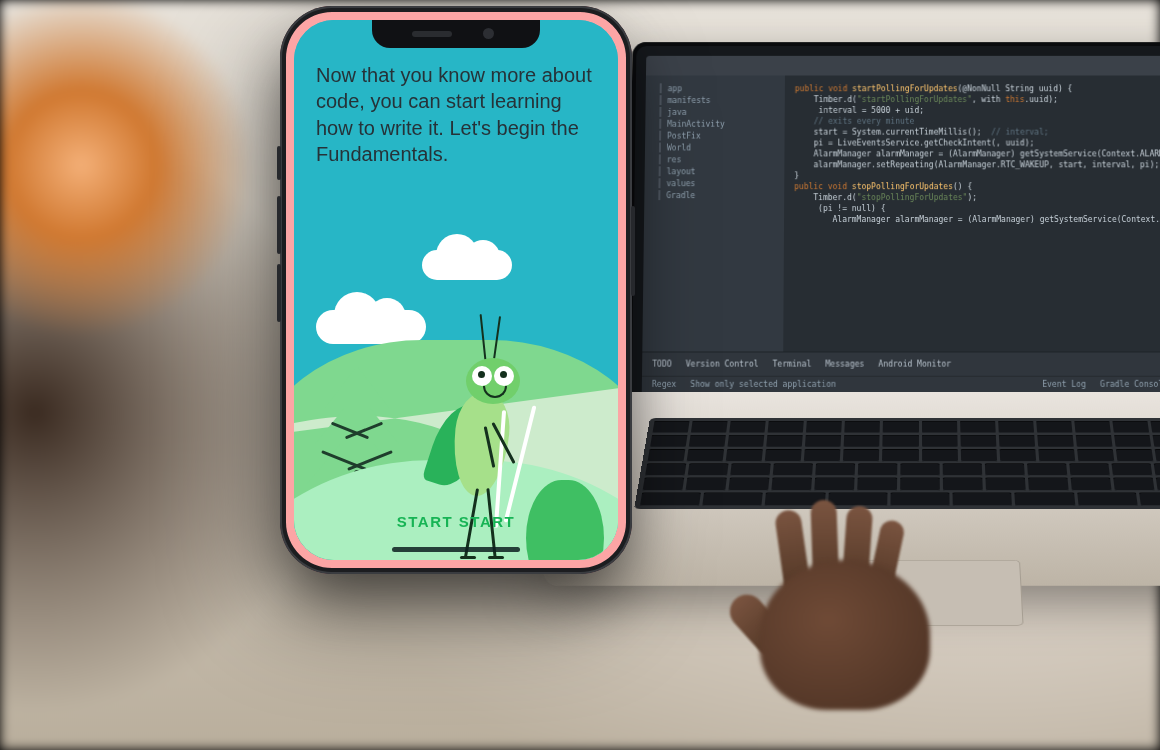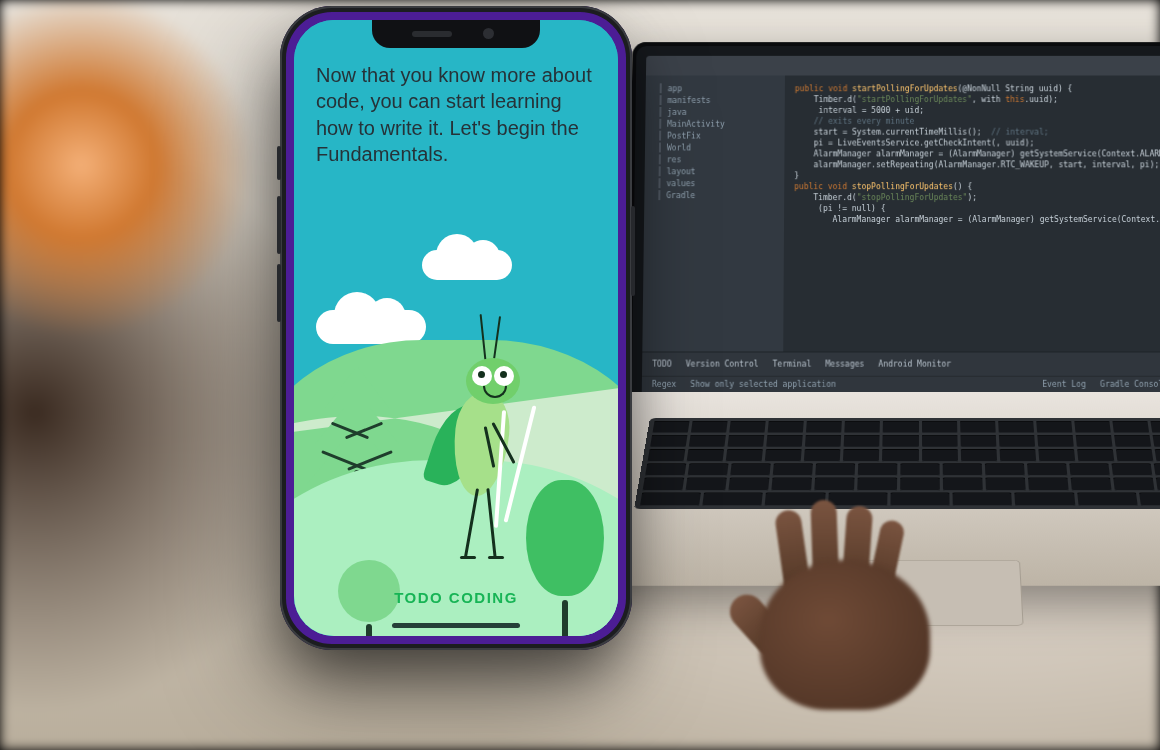--- a/index.html
+++ b/index.html
@@ -66,22 +66,22 @@
   .hand .palm{position:absolute;bottom:0;left:40px;width:170px;height:150px;background:radial-gradient(ellipse at 40% 40%,#6f4a36,#4a3022);border-radius:50% 50% 40% 40%;filter:blur(2px);}
   .hand .finger{position:absolute;background:linear-gradient(180deg,#7a5440,#4e3423);border-radius:20px;filter:blur(1px);}
   .hand .f1{top:10px;left:60px;width:26px;height:90px;transform:rotate(-8deg);}
   .hand .f2{top:0;left:92px;width:26px;height:100px;transform:rotate(-2deg);}
   .hand .f3{top:6px;left:124px;width:26px;height:94px;transform:rotate(4deg);}
   .hand .f4{top:20px;left:154px;width:24px;height:80px;transform:rotate(12deg);}
   .hand .thumb{top:90px;left:22px;width:34px;height:70px;transform:rotate(-42deg);}
 
   
   .phone{
-    position:absolute;left:280px;top:6px;width:352px;height:644px;
-    background:#4c1d95;border-radius:52px;padding:14px;box-sizing:border-box;
+    position:absolute;left:280px;top:6px;width:352px;height:568px;
+    background:#fca5a5;border-radius:52px;padding:14px;box-sizing:border-box;
     box-shadow:
       0 0 0 2px #3a3c40 inset,
       0 0 0 6px #1c1d20 inset,
       0 30px 60px -10px rgba(0,0,0,.55),
       -20px 40px 100px rgba(0,0,0,.35);
   }
   .phone .btn-side{position:absolute;background:#26282c;border-radius:3px;}
   .phone .b1{left:-3px;top:140px;width:4px;height:34px;}
   .phone .b2{left:-3px;top:190px;width:4px;height:58px;}
   .phone .b3{left:-3px;top:258px;width:4px;height:58px;}
@@ -378,19 +378,19 @@
               <div class="smile"></div>
             </div>
             <div class="leg l1"></div>
               <div class="leg l2"></div>
             <div class="foot fL"></div>
               <div class="foot fR"></div>
           </div>
         </div>
 
         <div class="intro">Now that you know more about code, you can start learning how to write it. Let's begin the Fundamentals.</div>
-        <div class="cta">TODO CODING</div>
+        <div class="cta">START START</div>
       </div>
 
       <div class="home"></div>
     </div>
   </div>
 </div>
 
 </body></html>

